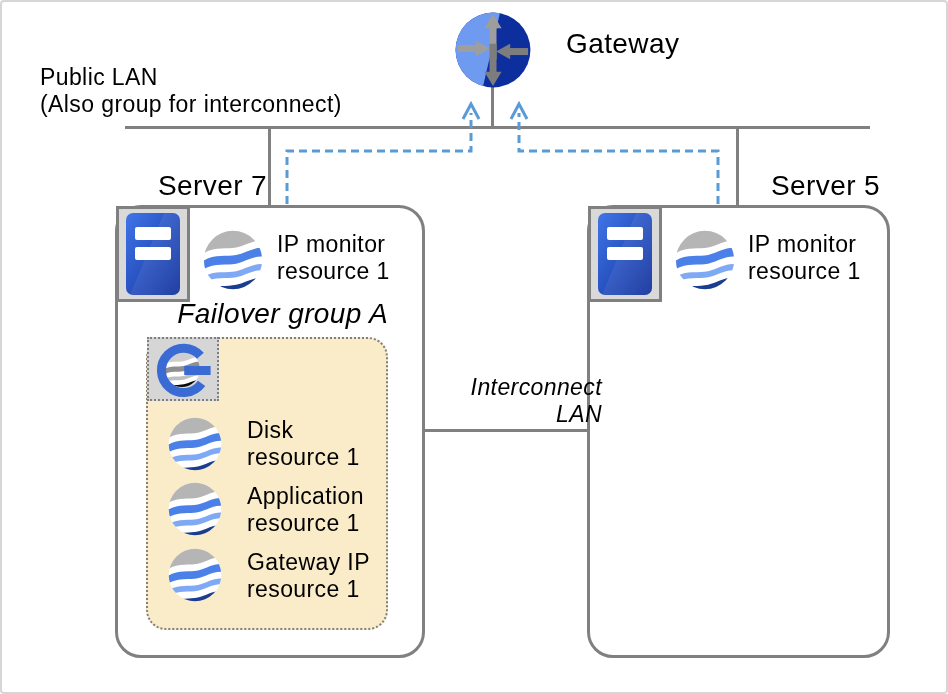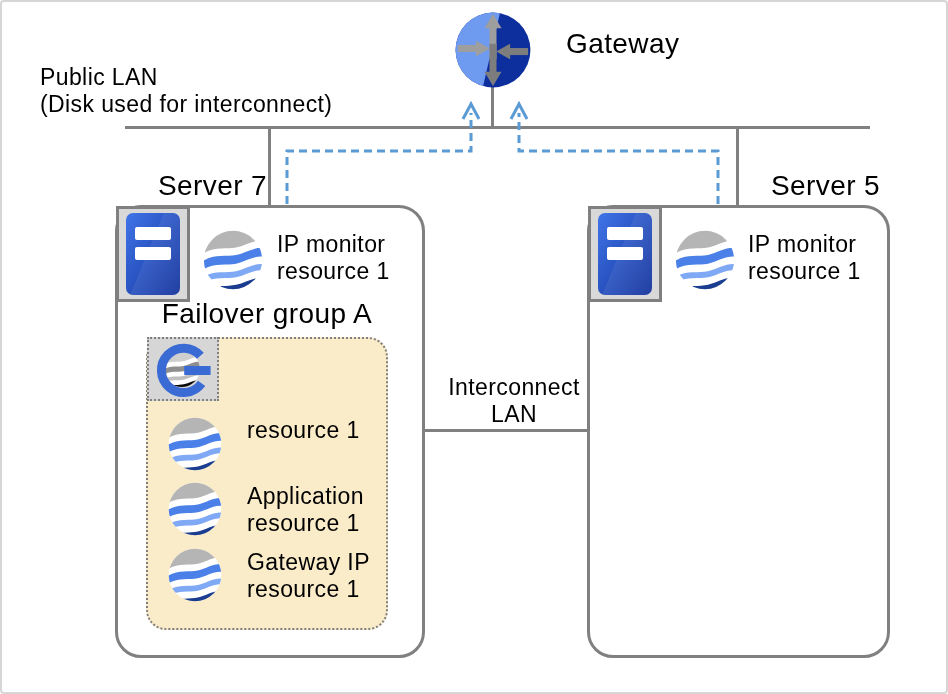--- a/index.html
+++ b/index.html
@@ -6,21 +6,21 @@
   body{font-family:"Liberation Sans",sans-serif;color:#000;}
   #canvas{position:relative;width:948px;height:694px;background:#fff;overflow:hidden;}
   .frame{position:absolute;inset:0;border:2px solid #d6d6d6;border-radius:4px;pointer-events:none;}
   .abs{position:absolute;}
   .txt{font-size:28px;line-height:26px;letter-spacing:0.4px;white-space:nowrap;}
   .txt2{font-size:23px;line-height:27px;letter-spacing:0.4px;}
   .gray-line{position:absolute;background:#808080;}
   .server-box{position:absolute;box-sizing:border-box;border:3px solid #808080;border-radius:26px;background:#fff;}
   .group-box{position:absolute;box-sizing:border-box;border:2px dotted #7f7f7f;border-radius:20px;background:#faecc9;}
   .group-icon-frame{position:absolute;box-sizing:border-box;border:2px dotted #7f7f7f;background:#d6d6d6;}
-  .center{text-align:center;}
+  .center{text-align:right;font-style:italic;}
   svg{display:block;}
   .overlay{position:absolute;left:0;top:0;pointer-events:none;}
 </style>
 </head>
 <body>
 
 <div id="canvas">
 
   <svg width="0" height="0" style="position:absolute" aria-hidden="true">
     <defs>
@@ -83,21 +83,21 @@
         <polygon points="50,96 39,78 61,78" fill="#7d7d7d"></polygon>
         <rect x="70" y="47.5" width="25" height="9" fill="#7d7d7d"></rect>
         <polygon points="54,52 72,42 72,62" fill="#7d7d7d"></polygon>
       </g>
     </svg>
   </div>
   <div class="abs txt" style="left:566px;top:31px;">Gateway</div>
 
   <div class="abs txt2" style="left:40px;top:64px;">
     <div>Public LAN</div>
-    <div>(Disk used for interconnect)</div>
+    <div>(Also group for interconnect)</div>
   </div>
 
   <div class="server-box" style="left:115px;top:205px;width:310px;height:453px;"></div>
   <div class="server-box" style="left:587px;top:205px;width:303px;height:453px;"></div>
 
   <div class="abs txt" style="left:158px;top:173px;">Server 7</div>
   <div class="abs txt" style="left:771px;top:173px;">Server 5</div>
 
   <div class="abs" style="left:116px;top:206px;width:74px;height:96px;">
     <svg viewBox="0 0 74 96" width="74" height="96">
@@ -138,20 +138,21 @@
       <rect x="52" y="45" width="44" height="15" fill="#3a6ad4"></rect>
     </svg>
   </div>
 
   <div class="abs" style="left:167px;top:416px;width:56px;height:56px;">
     <svg viewBox="0 0 100 100" width="56" height="56">
         <use href="#sphere-blue"></use>
       </svg>
   </div>
   <div class="abs txt2" style="left:247px;top:417px;">
+    <div>Disk</div>
     <div>resource 1</div>
   </div>
 
   <div class="abs" style="left:167px;top:481px;width:56px;height:56px;">
     <svg viewBox="0 0 100 100" width="56" height="56">
         <use href="#sphere-blue"></use>
       </svg>
   </div>
   <div class="abs txt2" style="left:247px;top:483px;">
     <div>Application</div>

